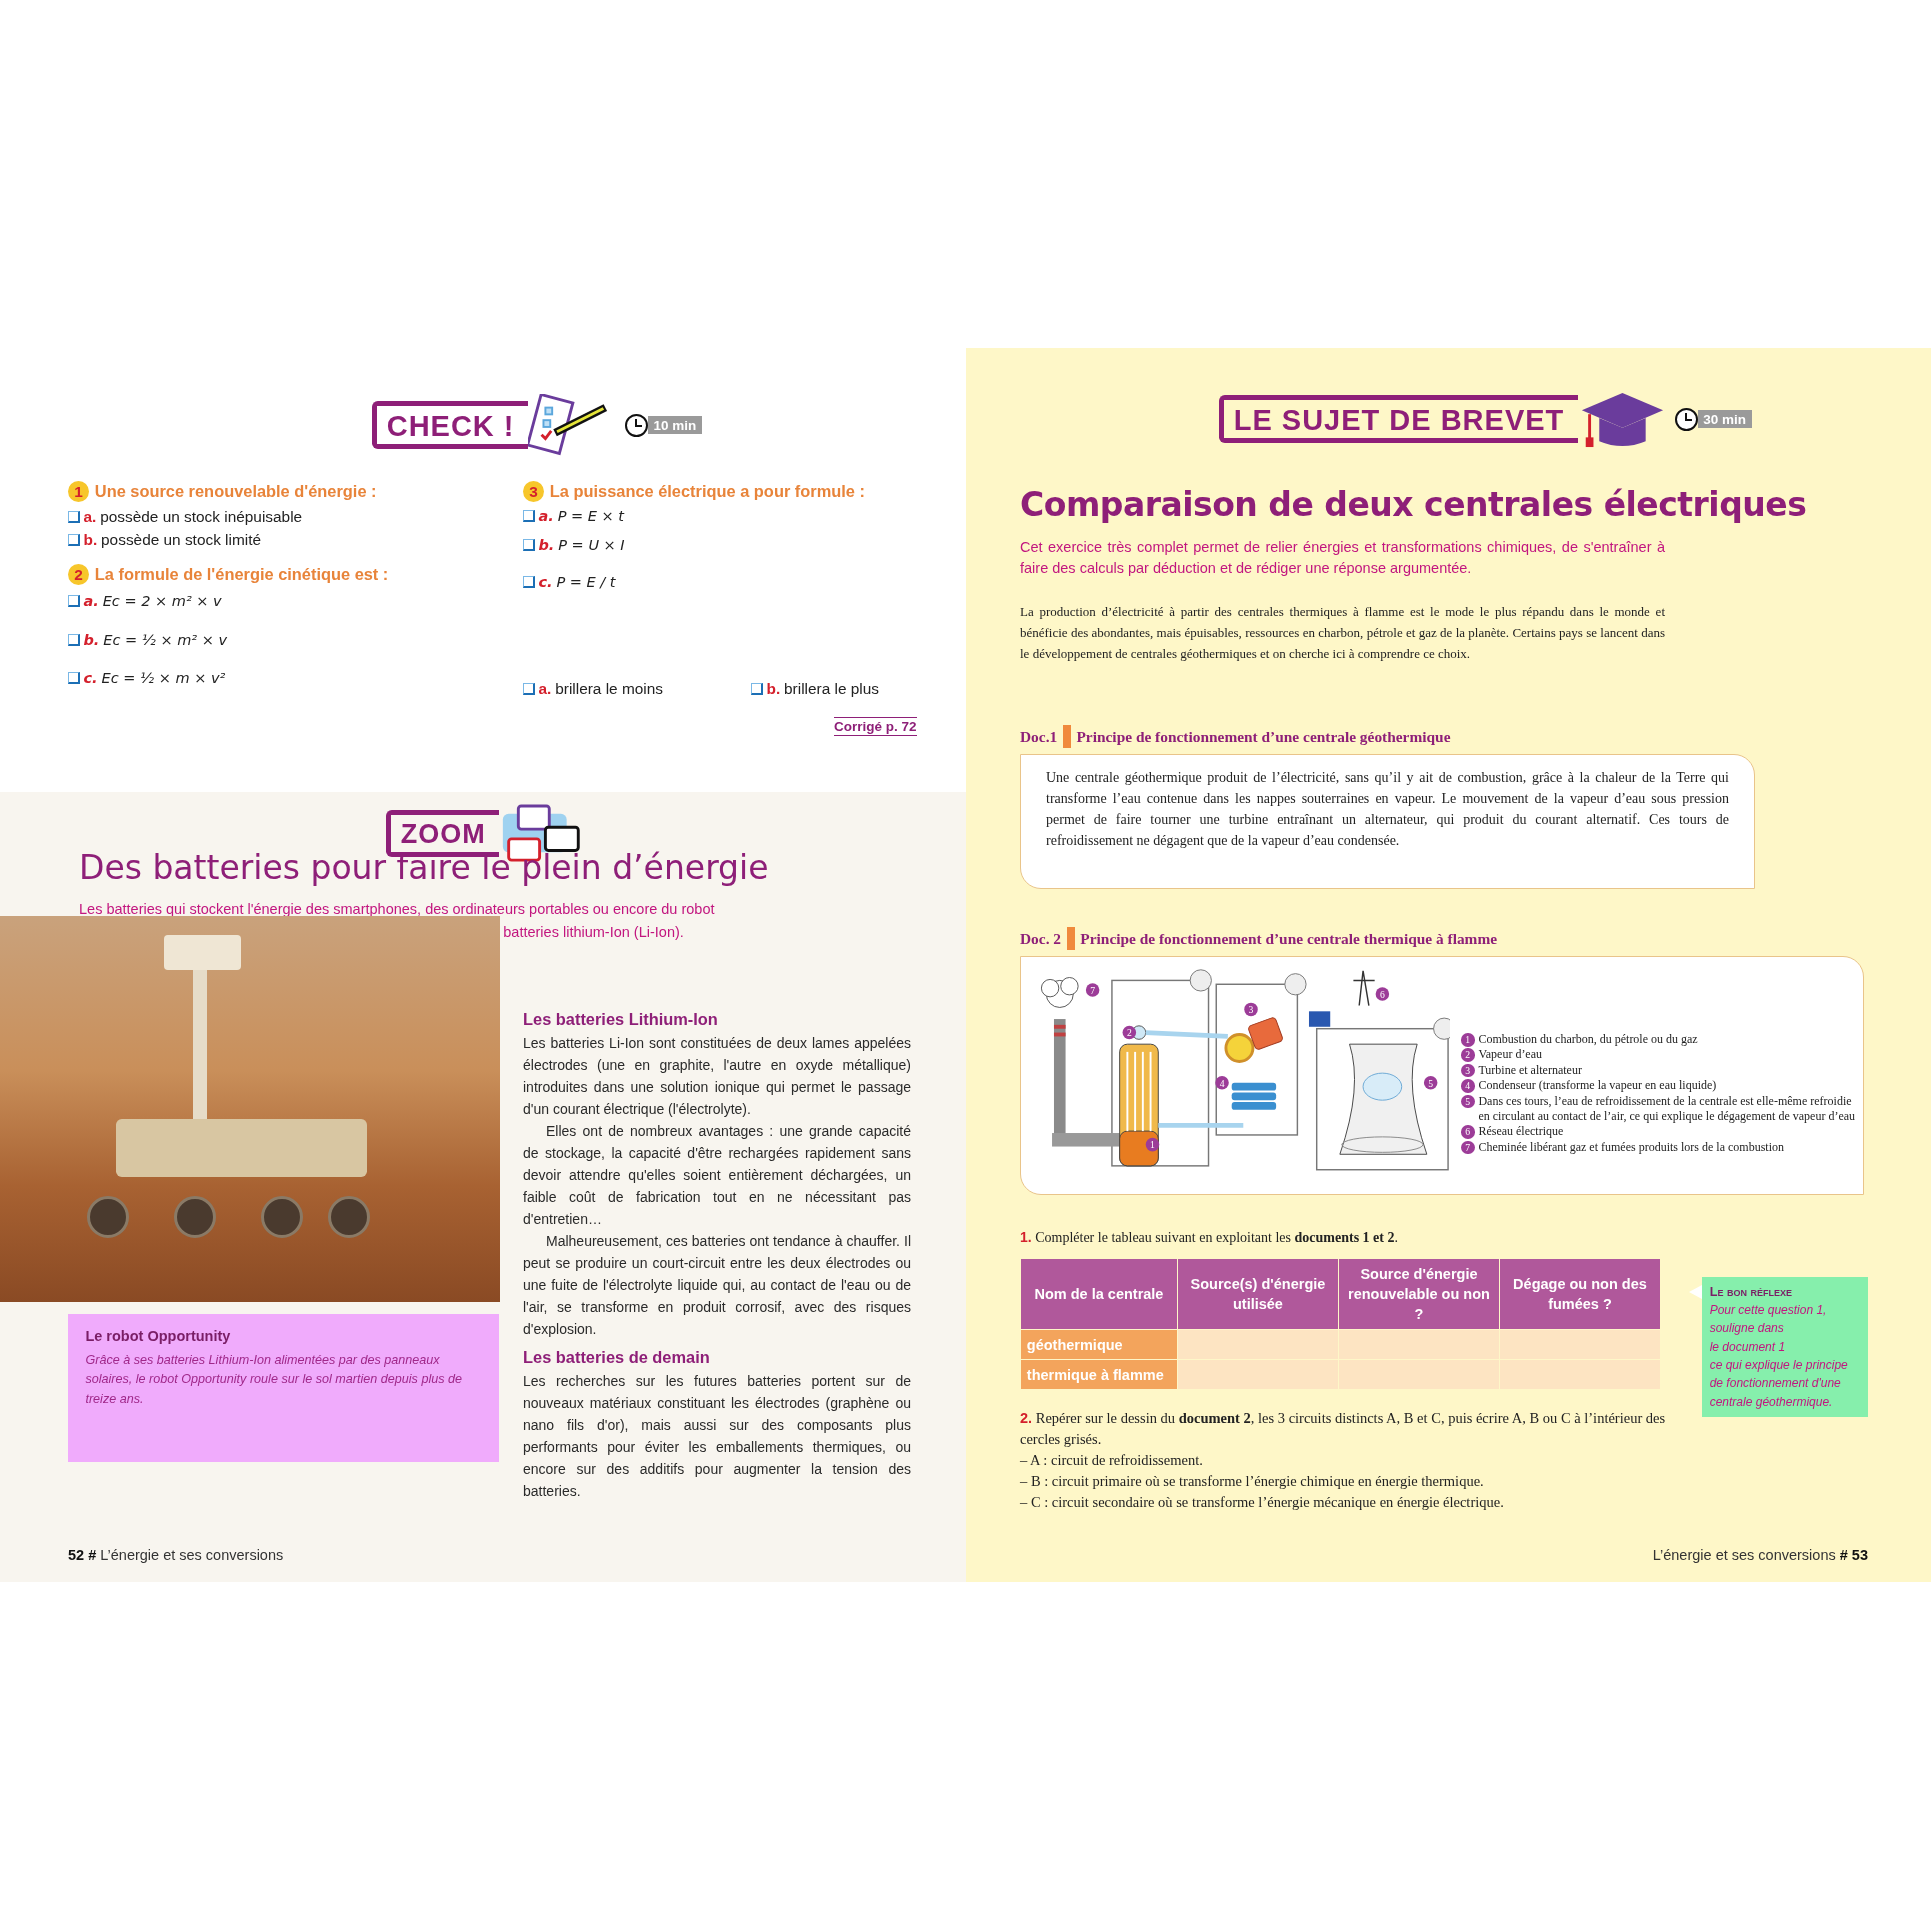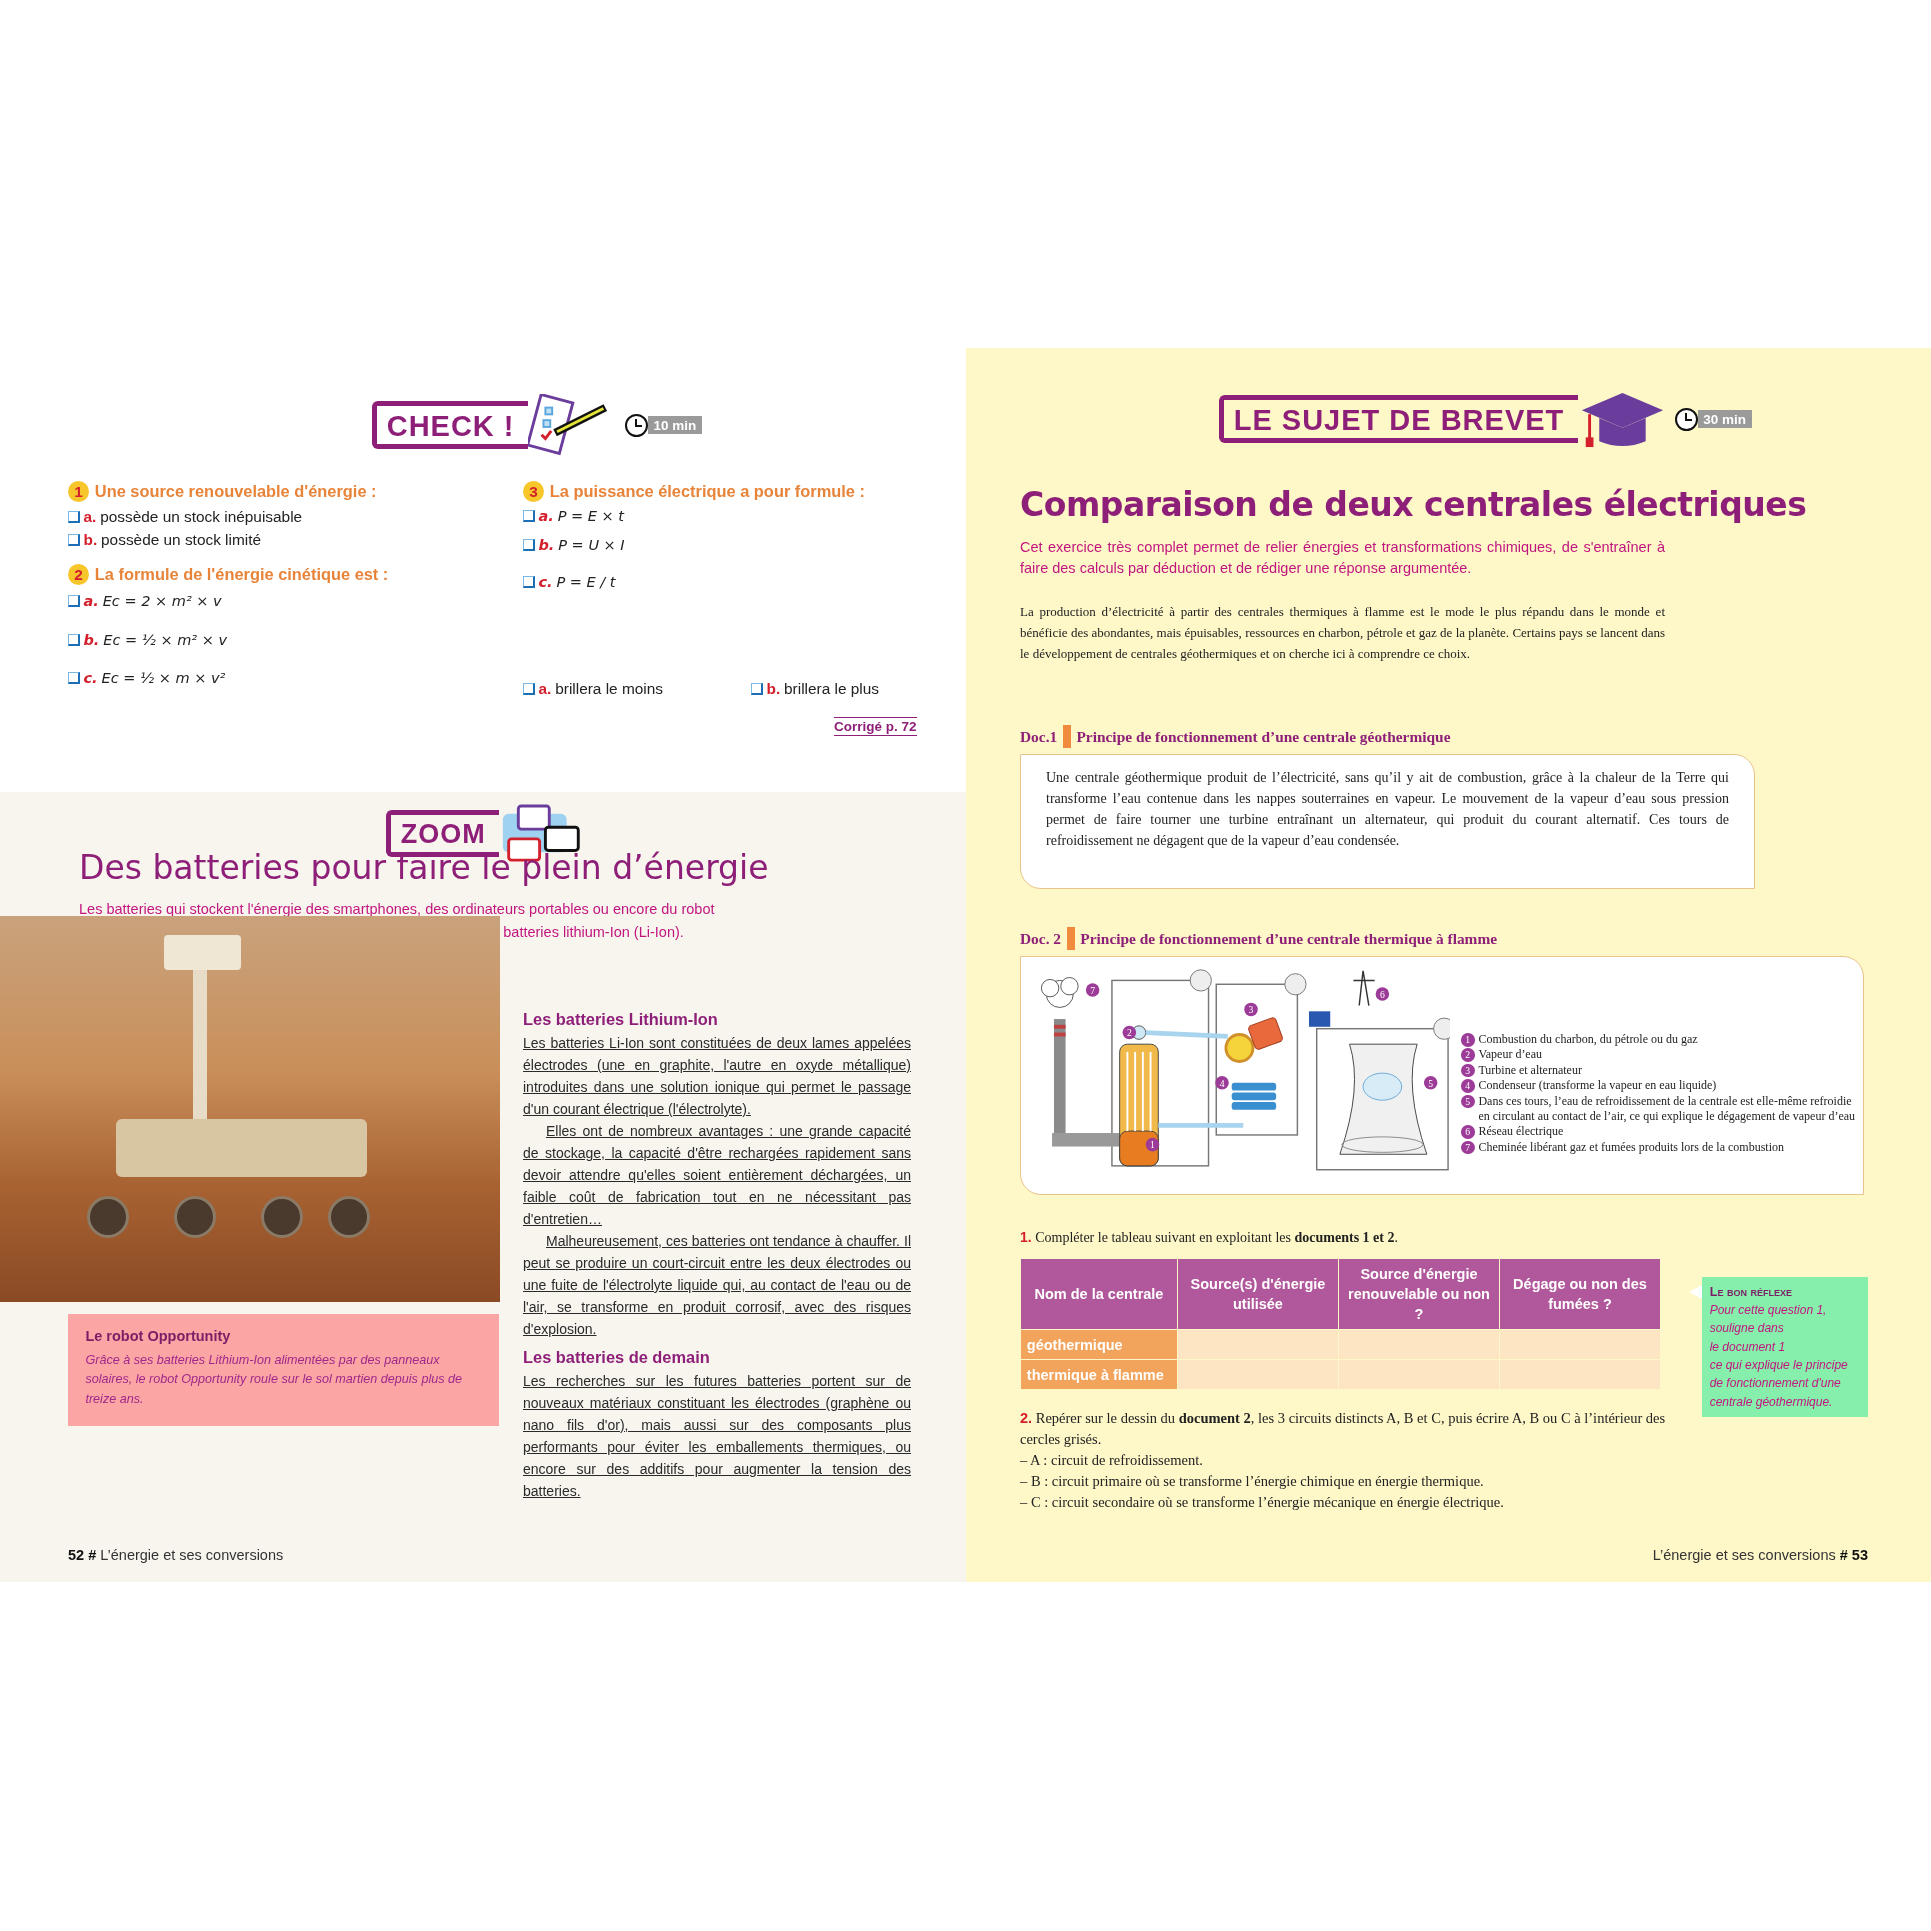--- a/index.html
+++ b/index.html
@@ -26,27 +26,27 @@
   .corrige { position: absolute; left: 834px; top: 369px; color: #8e1f78; font-weight: bold; font-size: 13.5px; border-top: 1.9px solid #8e1f78; border-bottom: 1.9px solid #8e1f78; padding: 1px 0; }
 
   .zoom-title { position: absolute; left: 79px; top: 56px; font-size: 33px; color: #8e1f78; font-family: "DejaVu Sans", sans-serif; font-weight: normal; }
   .zoom-lead { position: absolute; left: 79px; top: 106px; width: 695px; font-size: 14.5px; line-height: 23px; color: #c2167f; }
 
   .mars-photo { position: absolute; left: 0; top: 568px; width: 500px; height: 386px; background: linear-gradient(180deg, #c9a27c 0%, #c98f5a 40%, #a86232 70%, #8a4a24 100%); overflow: hidden; }
   .rover-body { position: absolute; left: 116px; top: 203px; width: 251px; height: 58px; background: #d8c6a2; border-radius: 5.8px; }
   .rover-mast { position: absolute; left: 193px; top: 39px; width: 13.5px; height: 174px; background: #e6dcc8; }
   .rover-head { position: absolute; left: 164px; top: 19.3px; width: 77px; height: 35px; background: #efe6d4; border-radius: 3.9px; }
   .rover-wheel { position: absolute; top: 280px; width: 42px; height: 42px; background: #4a3a2e; border-radius: 50%; border: 3.9px solid #8a7a66; }
-  .cap { position: absolute; left: 68px; top: 966px; width: 431px; height: 112px; background: #fca5a5; padding: 13.5px 17.4px; }
+  .cap { position: absolute; left: 68px; top: 966px; width: 431px; height: 148px; background: #f0abfc; padding: 13.5px 17.4px; }
   .cap-title { color: #7a1e66; font-weight: bold; font-size: 14.5px; margin-bottom: 7.7px; }
   .cap-text { color: #a0288a; font-style: italic; font-size: 12.6px; line-height: 19.3px; }
 
   .zoom-col { position: absolute; left: 523px; width: 388px; font-size: 14px; line-height: 22px; color: #2a2a2a; text-align: justify; }
   .zoom-col h3 { color: #8e1f78; font-size: 16.4px; font-weight: bold; margin-bottom: 1.9px; }
-  .zoom-col p { text-indent: 0; text-decoration: underline; }
+  .zoom-col p { text-indent: 0; }
   .zoom-col p.ind { text-indent: 23px; }
 
   .footer-left { position: absolute; left: 68px; top: 1199px; font-size: 14.5px; color: #333; }
   .footer-left b, .footer-right b { color: #111; }
   .footer-right { position: absolute; right: 64px; top: 1199px; font-size: 14.5px; color: #333; }
 
   .brevet-title { position: absolute; left: 54px; top: 137px; font-size: 33px; color: #8e1f78; font-weight: bold; font-family: "DejaVu Sans", sans-serif; letter-spacing: -0.5px; }
   .brevet-lead { position: absolute; left: 54px; top: 189px; width: 645px; color: #c2167f; font-size: 14.5px; line-height: 21px; text-align: justify; }
   .serif { font-family: "Liberation Serif", serif; }
   .brevet-intro { position: absolute; left: 54px; top: 253px; width: 645px; font-size: 13px; line-height: 21px; color: #222; text-align: justify; }

